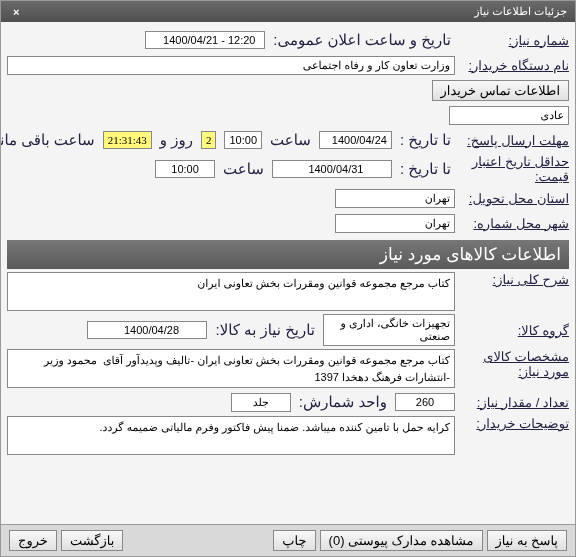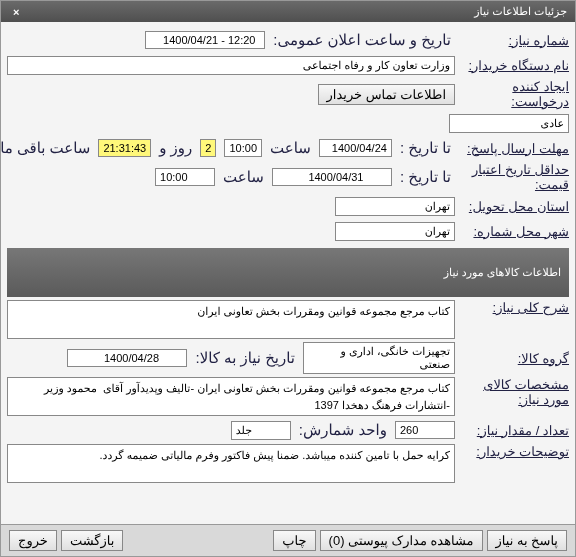--- a/index.html
+++ b/index.html
@@ -46,22 +46,22 @@
     align-items: center;
   }
   .close-x {
     cursor: pointer;
     font-weight: bold;
     padding: 0 4px;
   }
   .section-header {
     background: linear-gradient(#777, #5a5a5a);
     color: #fff;
-    padding: 18px 8px;
-    font-size: 11px;
+    padding: 4px 8px;
+    font-size: 17px;
     margin-top: 6px;
   }
   .content {
     padding: 4px 6px;
     flex: 1;
     overflow: auto;
   }
   .row {
     display: flex;
     align-items: center;
@@ -87,26 +87,27 @@
     background: #fff;
     border: 1px solid #888;
     padding: 2px 4px;
     font-size: 11px;
     min-height: 18px;
     direction: rtl;
   }
   .field-ltr { direction: ltr; text-align: center; }
   .field-grow { flex: 1; }
   .field-med { width: 120px; padding-left: 12px; }
-  .field-sm { width: 60px; text-align: left; direction: ltr; }
+  .field-sm { width: 60px; text-align: center; direction: ltr; }
   .field-xs { width: 40px; text-align: center; direction: ltr; }
   .field-hl {
     background: #fff87a;
     text-align: center;
     direction: ltr;
+    font-family: Liberation Serif, serif;
   }
   textarea.field {
     resize: none;
     font-family: inherit;
     line-height: 1.5;
   }
   .btn {
     background: linear-gradient(#f8f8f8, #e0e0e0);
     border: 1px solid #888;
     padding: 2px 8px;
@@ -143,21 +144,20 @@
       <span class="label-inline">تاریخ و ساعت اعلان عمومی:</span>
       <span class="field field-med field-ltr">1400/04/21 - 12:20</span>
     </div>
 
     <div class="row">
       <span class="label">نام دستگاه خریدار:</span>
       <span class="field field-grow">وزارت تعاون کار و رفاه اجتماعی</span>
     </div>
 
     <div class="row">
-      <span class="label">ایجاد کننده درخواست:</span>
       <button class="btn">اطلاعات تماس خریدار</button>
     </div>
 
     <div class="row">
       <span class="field field-med">عادی</span>
     </div>
 
     <div class="row">
       <span class="label">مهلت ارسال پاسخ:</span>
       <span class="label-inline">تا تاریخ :</span>
@@ -191,21 +191,21 @@
 
     <div class="section-header">اطلاعات کالاهای مورد نیاز</div>
 
     <div class="row" style="align-items:flex-start">
       <span class="label">شرح کلی نیاز:</span>
       <textarea class="field field-grow" rows="2" readonly="" style="">کتاب مرجع مجموعه قوانین ومقررات بخش تعاونی ایران</textarea>
     </div>
 
     <div class="row">
       <span class="label">گروه کالا:</span>
-      <span class="field" style="width:152px">تجهیزات خانگی، اداری و صنعتی</span>
+      <span class="field" style="width:132px">تجهیزات خانگی، اداری و صنعتی</span>
       <span class="label-inline">تاریخ نیاز به کالا:</span>
       <span class="field field-med field-ltr">1400/04/28</span>
     </div>
 
     <div class="row" style="align-items:flex-start">
       <span class="label">مشخصات کالای مورد نیاز:</span>
       <textarea class="field field-grow" rows="2" readonly="" style="">کتاب مرجع مجموعه قوانین ومقررات بخش تعاونی ایران -تالیف وپدیدآور آقای  محمود وزیر -انتشارات فرهنگ دهخدا 1397</textarea>
     </div>
 
     <div class="row">

